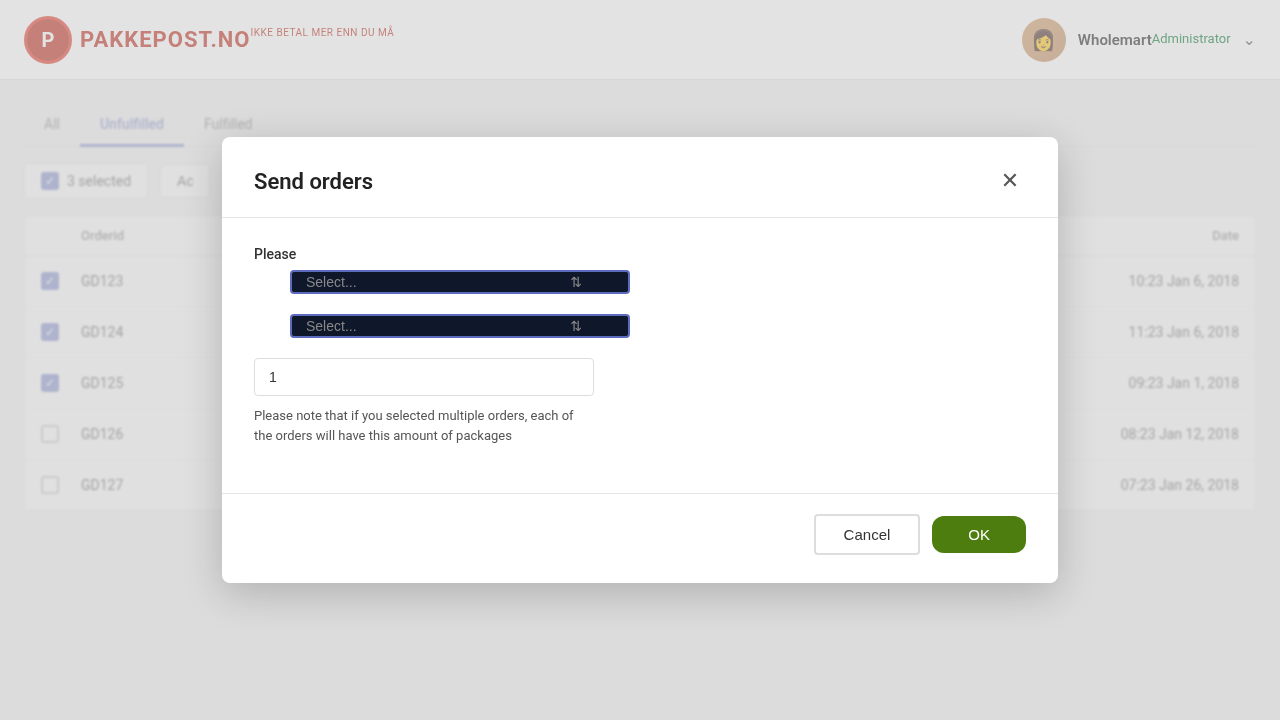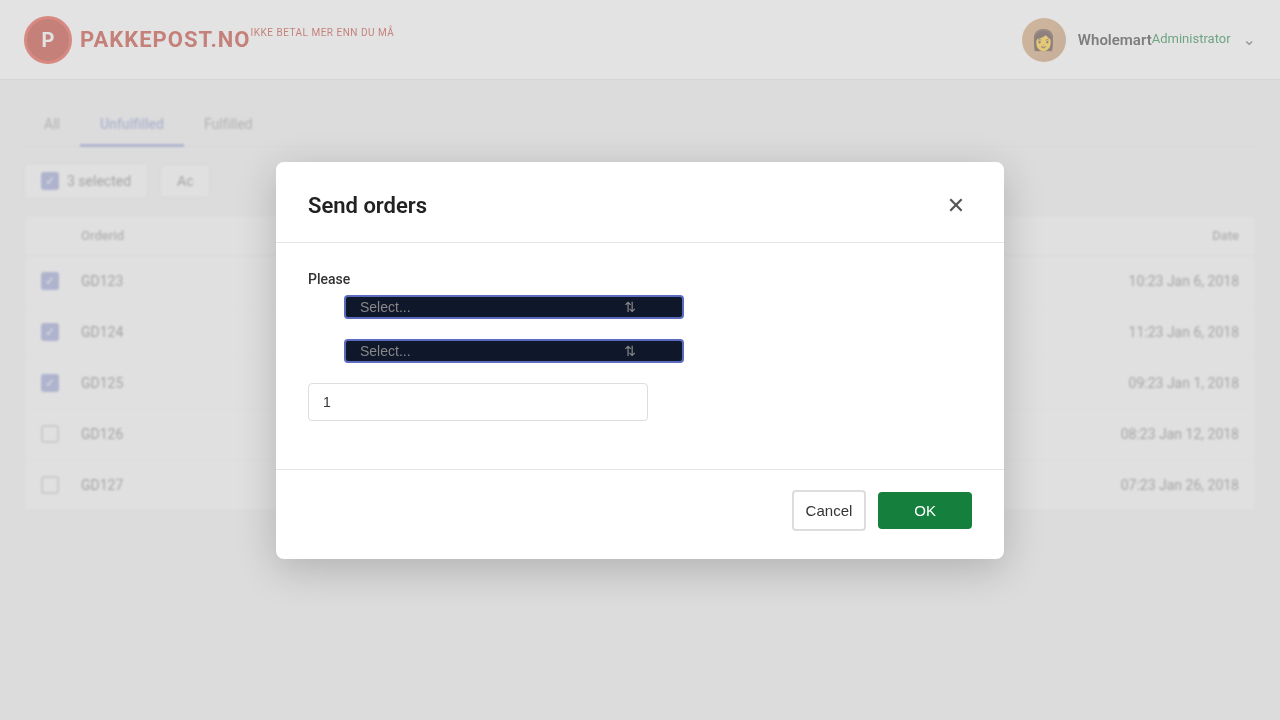--- a/index.html
+++ b/index.html
@@ -235,21 +235,21 @@
       display: flex;
       align-items: center;
       justify-content: center;
       z-index: 100;
     }
 
     
     .modal {
       background: white;
       border-radius: 8px;
-      width: 728px;
+      width: 836px;
       max-height: 580px;
       box-shadow: 0 10px 40px rgba(0,0,0,0.2);
       overflow: hidden;
       position: relative;
     }
 
     .modal-header {
       display: flex;
       align-items: center;
       justify-content: space-between;
@@ -343,36 +343,36 @@
     .modal-footer {
       display: flex;
       justify-content: flex-end;
       align-items: center;
       padding: 20px 32px 28px;
       gap: 12px;
       border-top: 1px solid #e5e5e5;
     }
 
     .btn-cancel {
-      padding: 10px 12px;
+      padding: 10px 28px;
       font-size: 15px;
       border: 2px solid #ddd;
       border-radius: 4px;
       background: white;
       color: #333;
       cursor: pointer;
       font-weight: 500;
     }
 
     .btn-ok {
       padding: 10px 36px;
       font-size: 15px;
       border: none;
-      border-radius: 4px;
-      background: #15803d;
+      border-radius: 12px;
+      background: #4d7c0f;
       color: white;
       cursor: pointer;
       font-weight: 500;
     }
   </style>
 </head>
 <body>
 
 <div class="header">
   <div class="logo-area">
@@ -484,20 +484,21 @@
       <div class="form-group">
         <div class="select-wrapper">
           <select class="form-select">
             <option value="">Select...</option>
           </select>
         </div>
       </div>
 
       <div class="form-group">
         <input class="form-input" type="number" value="1" style="">
+        <p class="form-hint">Please note that if you selected multiple orders, each of the orders will have this amount of packages</p>
       </div>
     </div>
 
     <div class="modal-footer">
       <button class="btn-cancel">Cancel</button>
       <button class="btn-ok">OK</button>
     </div>
   </div>
 </div>
 

